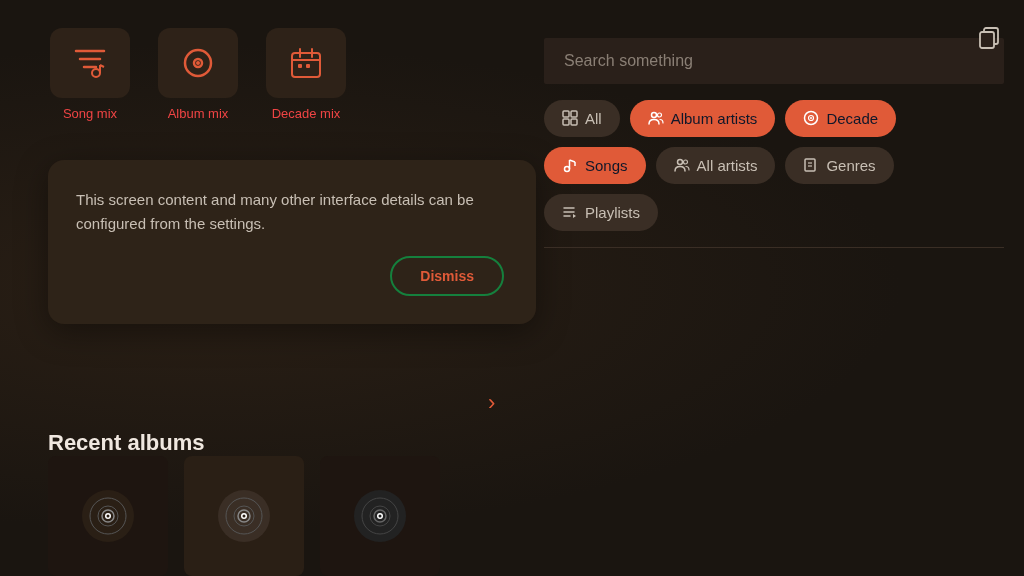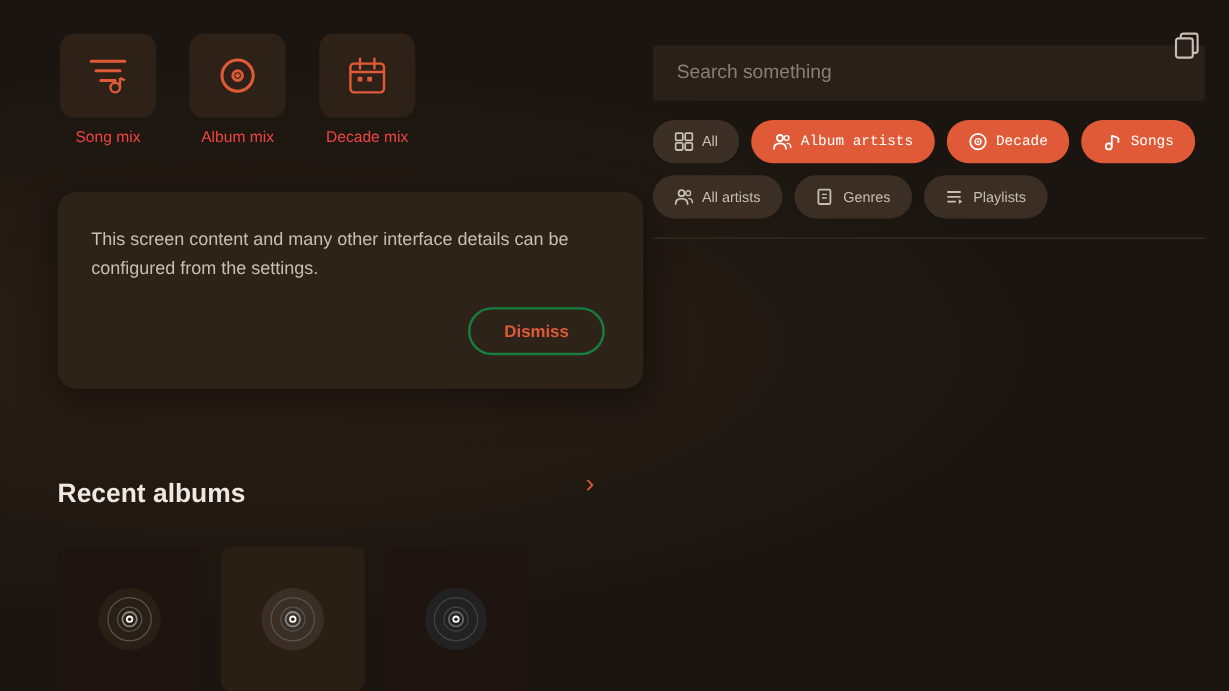--- a/index.html
+++ b/index.html
@@ -101,21 +101,21 @@
       font-size: 22px;
       cursor: pointer;
     }
 
     .recent-albums-title {
       color: #f0e8e0;
       font-size: 22px;
       font-weight: 700;
       margin-bottom: 16px;
       position: absolute;
-      bottom: 136px;
+      bottom: 104px;
       left: 48px;
     }
 
     .album-thumbnails {
       position: absolute;
       bottom: 0;
       left: 48px;
       display: flex;
       gap: 16px;
     }
@@ -163,40 +163,38 @@
     
     .filter-chips {
       display: flex;
       flex-wrap: wrap;
       gap: 10px;
       margin-bottom: 8px;
     }
 
     .chip {
       display: flex;
-      align-items: center;
       gap: 7px;
       border-radius: 24px;
       padding: 10px 18px;
-      font-size: 12px;
+      font-size: 15px;
       font-weight: 500;
       cursor: pointer;
       border: none;
       outline: none;
     }
 
     .chip.default {
       background: #3a2e25;
       color: #c8bfb4;
     }
 
     .chip.active-coral {
       background: #e05a38;
-      color: #ffffff;
-      font-family: Liberation Mono, monospace;
+      color: #0f172a;
     }
 
     .chip svg {
       flex-shrink: 0;
     }
 
     
     .divider {
       width: 100%;
       height: 1px;

